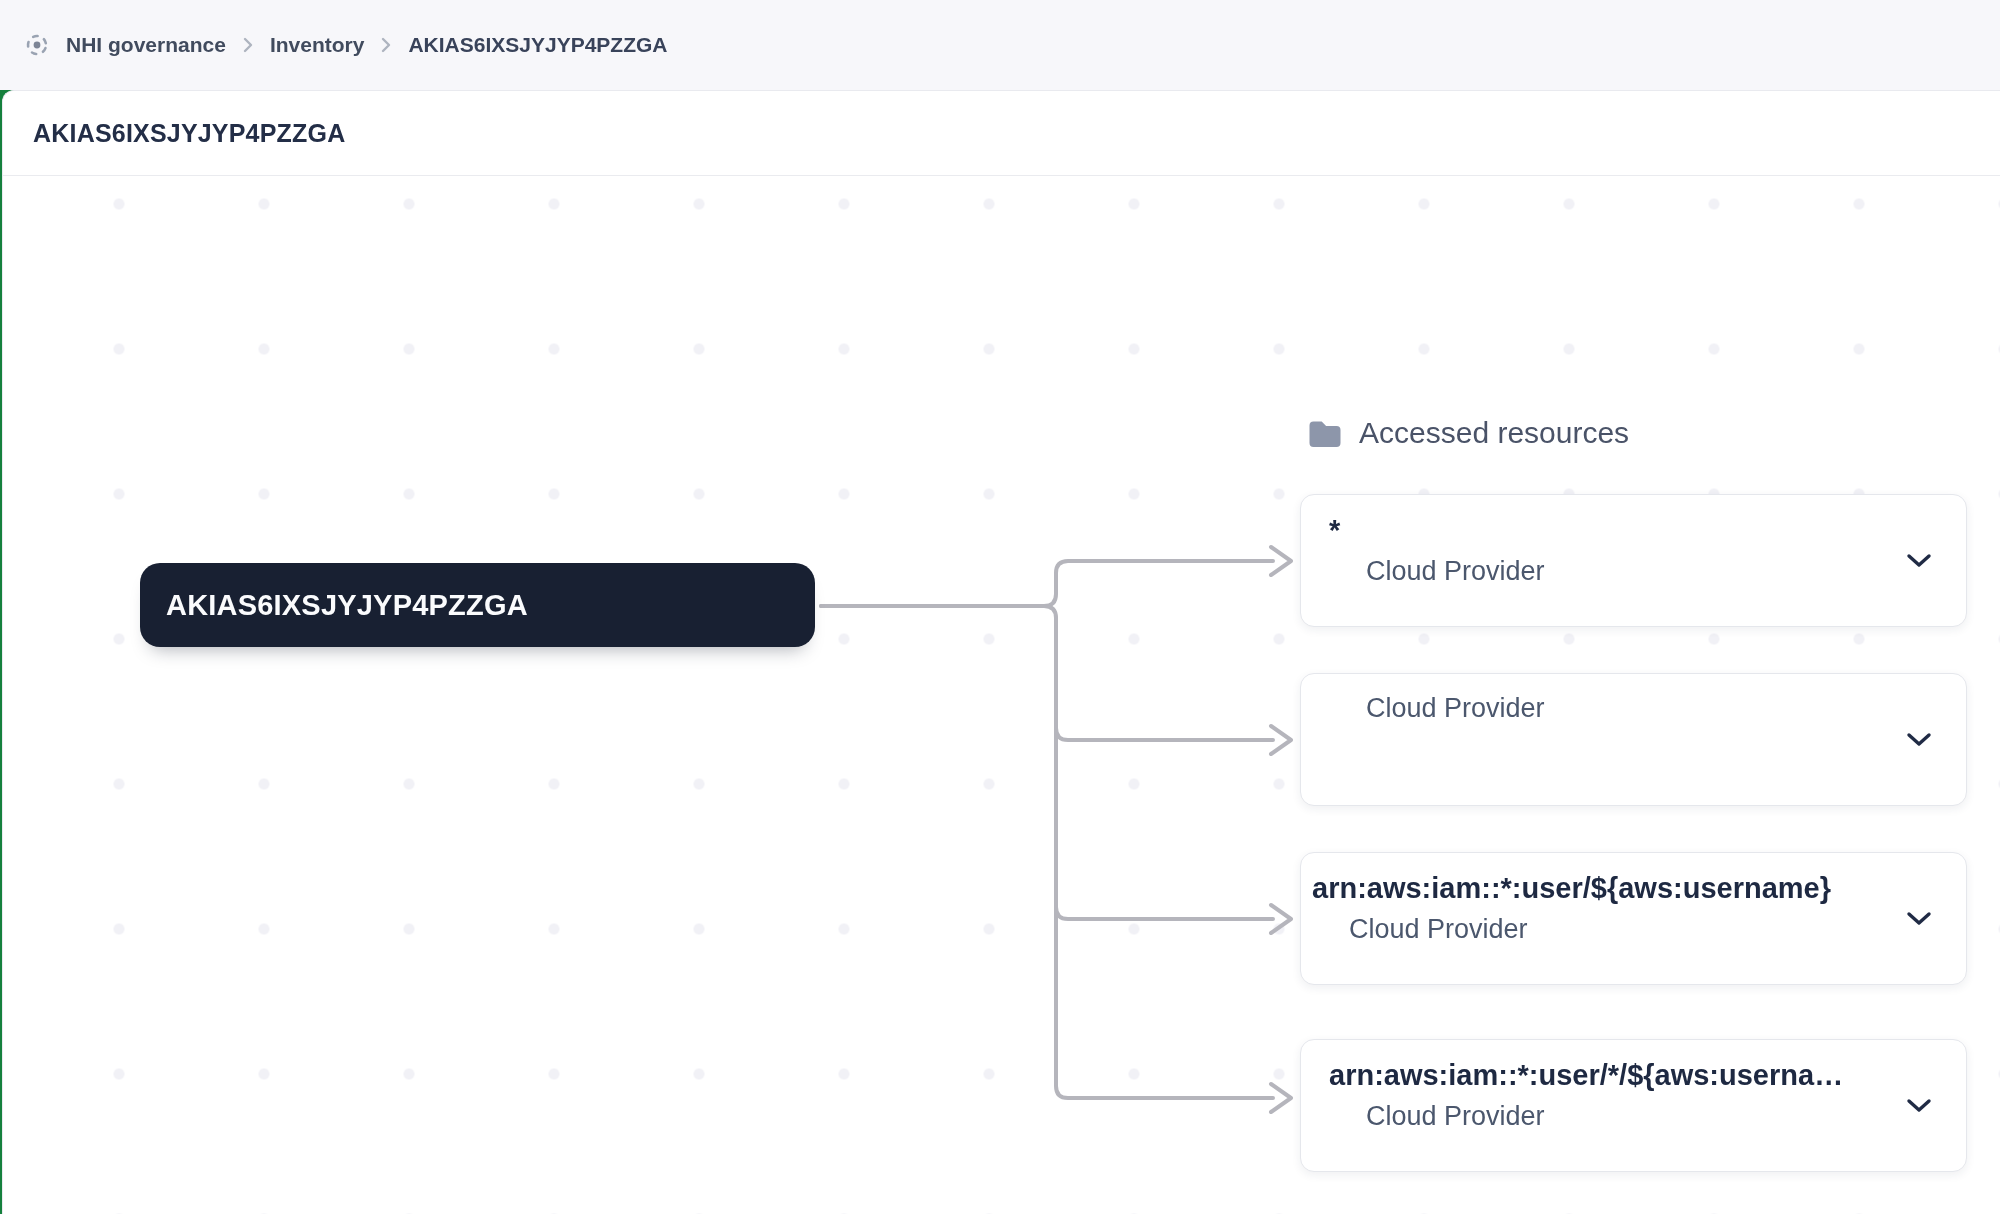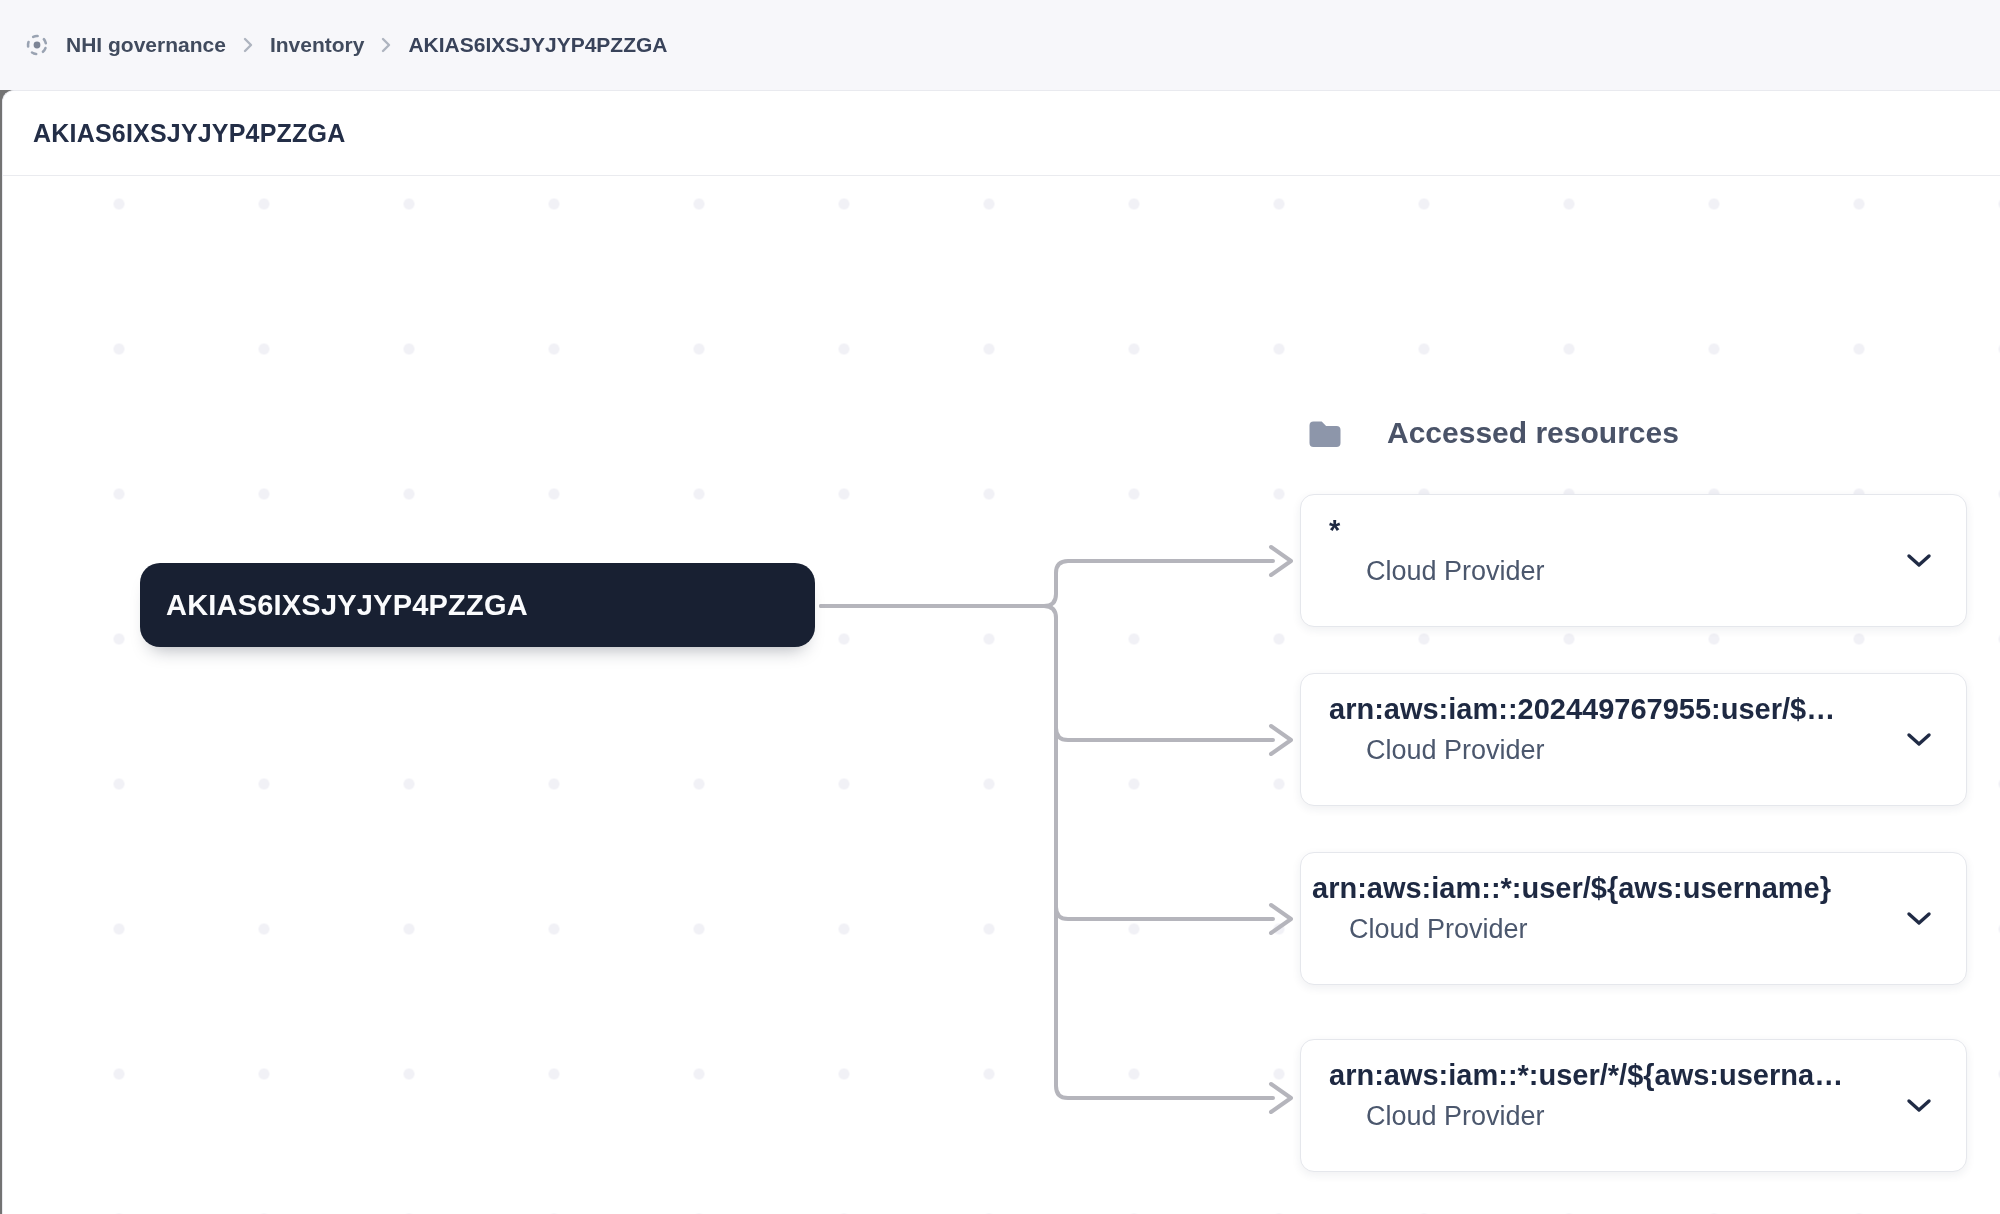--- a/index.html
+++ b/index.html
@@ -1,19 +1,19 @@
 <!DOCTYPE html>
 <html><head>
 <meta charset="utf-8">
 <style>
   * { margin:0; padding:0; box-sizing:border-box; }
   html,body { width:2000px; height:1214px; overflow:hidden;
     font-family:"Liberation Sans", sans-serif; background:#f7f7fa; }
 
-  .page { position:relative; width:2000px; height:1214px; background:#737373; }
+  .page { position:relative; width:2000px; height:1214px; background:#15803d; }
 
   
   .topbar { position:absolute; left:0; top:0; width:2000px; height:90px;
     background:#f7f7fa; display:flex; align-items:center; padding-left:24px; }
   .crumbs { display:flex; align-items:center; gap:16px; }
   .crumb-icon { width:26px; height:26px; display:flex; align-items:center; }
   .crumb { font-size:21px; font-weight:600; color:#414b5e; cursor:pointer; white-space:nowrap; }
   .crumb.current { color:#39435a; cursor:default; }
   .crumb-sep { display:flex; align-items:center; }
 
@@ -37,21 +37,21 @@
   
   .node { position:absolute; left:137px; top:387px; width:675px; height:84px;
     background:#182032; border-radius:20px; display:flex; align-items:center;
     padding:0 26px; box-shadow:0 12px 18px -10px rgba(24,32,50,.35); cursor:pointer; }
   .node-label { color:#fafbfd; font-size:29px; font-weight:700; letter-spacing:.2px;
     white-space:nowrap; overflow:hidden; }
 
   
   .group-header { position:absolute; left:1304px; top:236px; height:42px;
     display:flex; align-items:center; gap:16px; }
-  .group-title { font-size:30px; font-weight:700; color:#4a5368;margin-left:28px; }
+  .group-title { font-size:30px; font-weight:400; color:#4a5368; }
 
   
   .card { position:absolute; left:1297px; width:667px; height:133px;
     background:#ffffff; border:1px solid #e5e7ec; border-radius:14px;
     box-shadow:0 3px 10px rgba(30,40,70,.07); padding:14px 70px 0 28px; cursor:pointer; }
   .card.c0 { top:318px; } .card.c1 { top:497px; } .card.c2 { top:676px;padding-left:11px; } .card.c3 { top:863px; }
   .card-title { font-size:29px; font-weight:600; color:#1e2942; line-height:42px;
     white-space:nowrap; overflow:hidden; }
   .card-sub { font-size:27px; font-weight:400; color:#4b576d; line-height:40px;margin-left:37px; }
   .card-chevron { position:absolute; right:34px; top:50%; transform:translateY(-50%);
@@ -124,21 +124,20 @@
         <div class="card-title">*</div>
         <div class="card-sub">Cloud Provider</div>
         <span class="card-chevron">
           <svg width="26" height="16" viewBox="0 0 26 16">
               <polyline points="3,3 13,12 23,3" fill="none" stroke="#202b45" stroke-width="3.4" stroke-linecap="round" stroke-linejoin="round"></polyline>
             </svg>
         </span>
       </div>
 
       <div class="card c1">
-        <div class="card-title">arn:aws:iam::202449767955:user/$…</div>
         <div class="card-sub">Cloud Provider</div>
         <span class="card-chevron">
           <svg width="26" height="16" viewBox="0 0 26 16">
               <polyline points="3,3 13,12 23,3" fill="none" stroke="#202b45" stroke-width="3.4" stroke-linecap="round" stroke-linejoin="round"></polyline>
             </svg>
         </span>
       </div>
 
       <div class="card c2">
         <div class="card-title">arn:aws:iam::*:user/${aws:username}</div>

